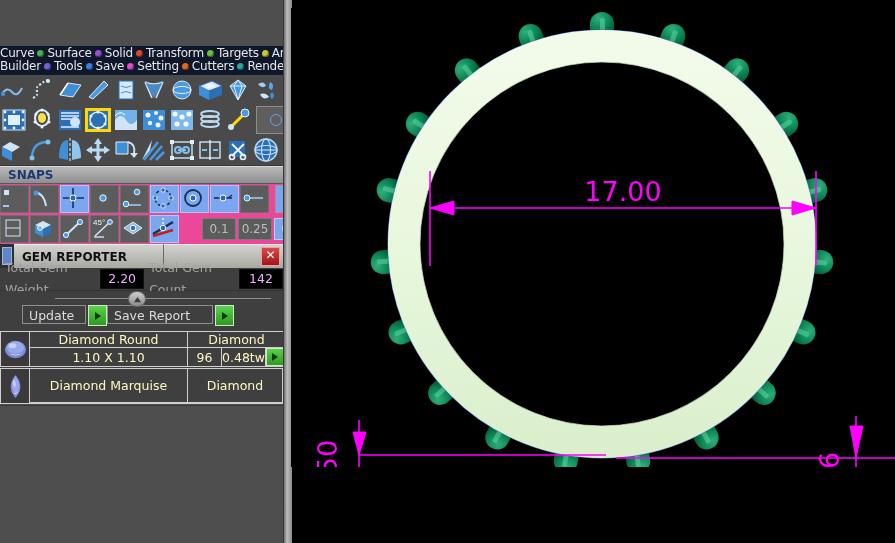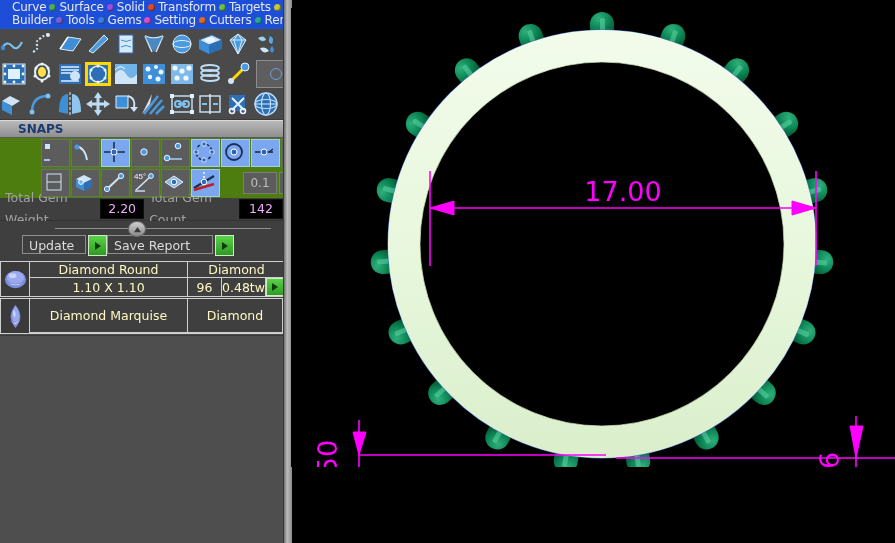--- a/index.html
+++ b/index.html
@@ -4,41 +4,41 @@
 <style>
   html,body{margin:0;padding:0;background:#000;}
   body{width:895px;height:543px;overflow:hidden;
        font-family:"DejaVu Sans","Liberation Sans",sans-serif;}
   #app{position:relative;width:895px;height:543px;background:#000;}
 
   
   #left{position:absolute;left:0;top:0;width:283px;height:543px;background:#4e4e4e;overflow:hidden;}
 
   
-  .menubar{background:#1d4ed8;padding:1px 0 2px 12px;}
+  .menubar{background:#0f172a;padding:1px 0 2px 0;margin-top:46px;}
   .menurow{display:flex;align-items:center;height:13px;white-space:nowrap;overflow:hidden;padding-left:0px;}
   .menurow .mi{color:#e6e6e6;font-size:12px;line-height:13px;letter-spacing:-0.2px;}
   .bullet{width:7px;height:7px;border-radius:50%;margin:0 3px 0 3px;flex:0 0 auto;
           box-shadow:inset -1px -1px 1px rgba(0,0,0,.5);}
 
   
   .tb{background:#4a4a4a;border-bottom:1px solid #3a3a3a;}
   .tbrow{display:flex;height:30px;align-items:center;overflow:hidden;}
   .tbi{width:28px;height:28px;flex:0 0 auto;position:relative;}
   .tbi svg{display:block;width:28px;height:28px;}
 
   .tgl{width:38px;height:26px;margin-left:4px;border:1px solid #8d8d8d;background:#5e5e5e;
        display:flex;align-items:center;justify-content:center;flex:0 0 auto;}
   .tglcirc{width:10px;height:10px;border-radius:50%;border:1px solid #6f9ce8;}
 
   
   .snaps-title{background:linear-gradient(#b9b9b9,#8f8f8f);height:16px;color:#1c3a72;
-               font-weight:bold;font-size:12px;line-height:16px;padding-left:18px;
+               font-weight:bold;font-size:12px;line-height:16px;padding-left:8px;
                border-top:1px solid #d8d8d8;border-bottom:1px solid #5a5a5a;}
-  .snaprow{display:flex;align-items:center;height:30px;background:#4d7c0f;overflow:hidden;padding-left:41px;}
+  .snaprow{display:flex;align-items:center;height:30px;background:#ec4899;overflow:hidden;}
   .sbtn{width:27px;height:26px;margin-right:1px;flex:0 0 auto;border:1px solid #6e6e6e;background:#5c5c5c;position:relative;}
   .sbtn.on{background:#7aa7ef;border-color:#a9c8f7;}
   .sbtn svg{display:block;width:25px;height:24px;}
   .wide{width:62px;height:26px;margin-left:5px;border:1px solid #9a9a9a;background:#7aa7ef;
         display:flex;align-items:center;justify-content:center;flex:0 0 auto;}
   .numrow{display:flex;align-items:center;}
   .num{width:32px;height:20px;border:1px solid #7c7c7c;background:#5c5c5c;color:#bdbdbd;
        font-size:12px;line-height:20px;text-align:center;margin-right:2px;flex:0 0 auto;}
   .num.on{background:#7aa7ef;color:#eef4ff;border-color:#b7d0f8;}
 
@@ -121,21 +121,21 @@
           <span class="bullet" style="background: rgb(111, 191, 63);"></span>
           <span class="mi">Targets</span>
           <span class="bullet" style="background: rgb(201, 200, 58);"></span>
           <span class="mi">Art</span>
         </div>
       <div class="menurow" id="menurow2">
           <span class="mi">Builder</span>
           <span class="bullet" style="background: rgb(122, 95, 216);"></span>
           <span class="mi">Tools</span>
           <span class="bullet" style="background: rgb(63, 127, 216);"></span>
-          <span class="mi">Gems</span>
+          <span class="mi">Save</span>
           <span class="bullet" style="background: rgb(216, 79, 200);"></span>
           <span class="mi">Setting</span>
           <span class="bullet" style="background: rgb(224, 106, 32);"></span>
           <span class="mi">Cutters</span>
           <span class="bullet" style="background: rgb(42, 168, 152);"></span>
           <span class="mi">Render</span>
         </div>
     </div>
 
     <div class="tb">
@@ -517,20 +517,29 @@
         </div>
       <div class="numrow" style="margin-left:22px;">
         <div class="num">0.1</div>
         <div class="num">0.25</div>
         <div class="num on">0.5</div>
 
       </div>
 
     </div>
 
+    <div class="gr-head">
+      <div class="gr-tab">
+          <div class="sq"></div>
+        </div>
+      <div class="gr-title">GEM REPORTER</div>
+      <div class="gr-fill">
+        <div class="closebtn">✕</div>
+      </div>
+    </div>
 
     <div class="totrow">
       <div class="totlbl">Total Gem Weight</div>
       <div class="totval">2.20</div>
       <div class="totlbl">Total Gem Count</div>
       <div class="totval">142</div>
     </div>
 
     <div class="divider">
       <div class="ln"></div>

